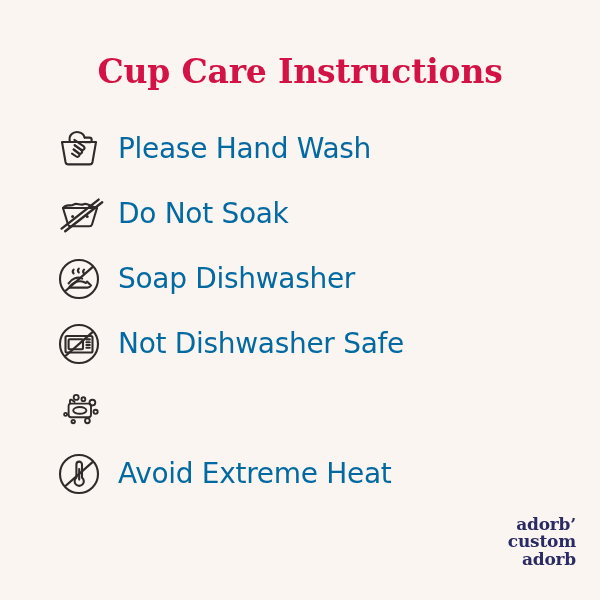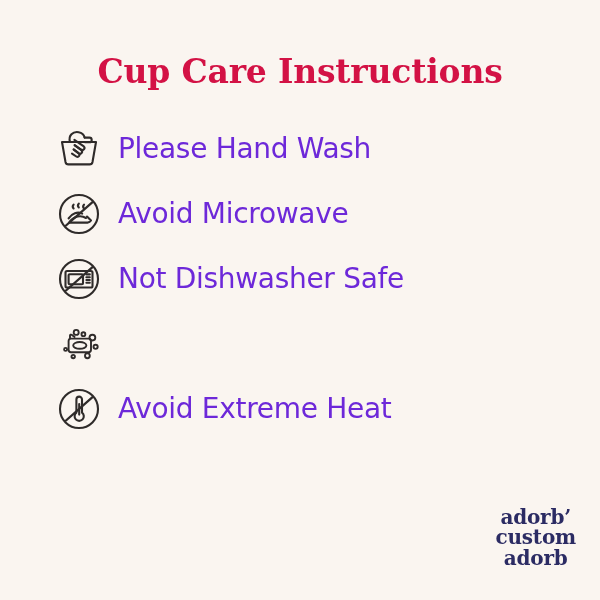--- a/index.html
+++ b/index.html
@@ -57,33 +57,33 @@
     padding-left: 4px;
     box-sizing: border-box;
   }
   .icon-cell svg {
     display: block;
   }
   .row-label {
     font-family: "DejaVu Sans", "Liberation Sans", sans-serif;
     font-size: 28px;
     font-weight: 400;
-    color: #6d28d9;
+    color: #0369a1;
     letter-spacing: -0.3px;
     line-height: 1;
     white-space: nowrap;
   }
   #logo {
     position: absolute;
     right: 24px;
     bottom: 32px;
-    text-align: center;
+    text-align: right;
     font-family: "DejaVu Serif", "Liberation Serif", serif;
     font-weight: bold;
-    font-size: 20px;
+    font-size: 17px;
     line-height: 1.02;
     color: #2b2b63;
     letter-spacing: -0.2px;
   }
   #logo .logo-line {
     display: block;
     white-space: nowrap;
   }
   #logo .mark {
     color: #2b2b63;
@@ -105,35 +105,48 @@
           <path d="M14 14 C12 7.5 17 3.2 22.6 4.2 C26 4.8 28 7 28.6 9.6"></path>
           <path d="M28.6 9.6 L33.4 9.6 a2.3 2.3 0 0 1 0 4.6 L29 14.2"></path>
           <path d="M18.4 11.8 L27.8 18.4 a2.1 2.1 0 0 1 -2.4 3.4 L18.6 17.2"></path>
           <path d="M18.8 17.4 L25.4 22.2 a2.1 2.1 0 0 1 -2.4 3.4 L17.6 21.4"></path>
           <path d="M17.8 21.6 L22.6 25.2 a2 2 0 0 1 -2.3 3.3 L16 25.6"></path>
         </svg>
       </span>
       <span class="row-label">Please Hand Wash</span>
     </div>
 
+    <div class="row">
+      <span class="icon-cell">
+        <svg width="48" height="42" viewBox="0 0 48 42" fill="none" stroke="#2f2b2a" stroke-width="2.1" stroke-linecap="round" stroke-linejoin="round">
+          <path d="M7 15 L41 15 L36 31.5 a2.6 2.6 0 0 1 -2.5 1.8 L14.5 33.3 a2.6 2.6 0 0 1 -2.5 -1.8 Z"></path>
+          <path d="M7 15 C11 10 14 14 17.5 11.6 C21 9.2 24 13 27.5 11.2 C31 9.4 34.5 13.6 41 15"></path>
+          <circle cx="16.6" cy="23.4" r="1.5" fill="#2f2b2a" stroke="none"></circle>
+          <circle cx="31.2" cy="23.4" r="1.5" fill="#2f2b2a" stroke="none"></circle>
+          <path d="M5.6 35.6 L42.6 6.6" stroke-width="2.4"></path>
+          <path d="M9.2 38.2 L46.2 9.2" stroke-width="2.4"></path>
+        </svg>
+      </span>
+      <span class="row-label">Do Not Soak</span>
+    </div>
 
     <div class="row">
       <span class="icon-cell">
         <svg width="46" height="46" viewBox="0 0 46 46" fill="none" stroke="#2f2b2a" stroke-width="2.1" stroke-linecap="round" stroke-linejoin="round">
           <circle cx="23" cy="23" r="19"></circle>
           <path d="M10 34.5 L36.5 11.2" stroke-width="2.3"></path>
           <path d="M12.6 27.4 C16 22.2 21.6 20.4 26.2 22.6"></path>
           <path d="M13.8 30.6 C18 25 25 23.8 30 27"></path>
           <path d="M13.2 31.6 L31.6 31.6 a4 4 0 0 0 3.4 -2 L31 25.6"></path>
           <path d="M17.6 13.6 C16.4 15 16.4 16.2 17.6 17.4"></path>
           <path d="M22.8 12.6 C21.6 14 21.6 15.2 22.8 16.4"></path>
           <path d="M28 13.6 C26.8 15 26.8 16.2 28 17.4"></path>
         </svg>
       </span>
-      <span class="row-label">Avoid Microwave</span>
+      <span class="row-label">Soap Dishwasher</span>
     </div>
 
     <div class="row">
       <span class="icon-cell">
         <svg width="46" height="46" viewBox="0 0 46 46" fill="none" stroke="#2f2b2a" stroke-width="2.1" stroke-linecap="round" stroke-linejoin="round">
           <circle cx="23" cy="23" r="19"></circle>
           <rect x="9.5" y="15" width="27" height="16.5" rx="1.6"></rect>
           <rect x="12.6" y="18.2" width="14.4" height="10" rx="1"></rect>
           <path d="M30.4 18.4 L33.8 18.4 M30.4 21.2 L33.8 21.2 M30.4 24 L33.8 24 M30.4 26.8 L33.8 26.8"></path>
           <path d="M10 34.5 L36.5 11.2" stroke-width="2.3"></path>

